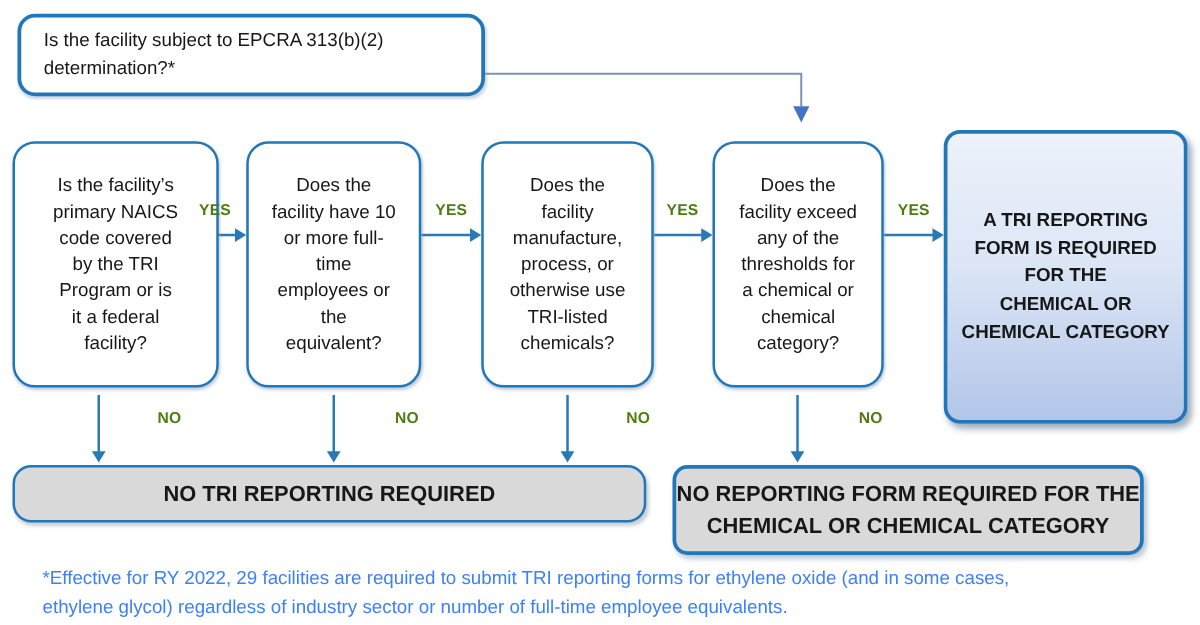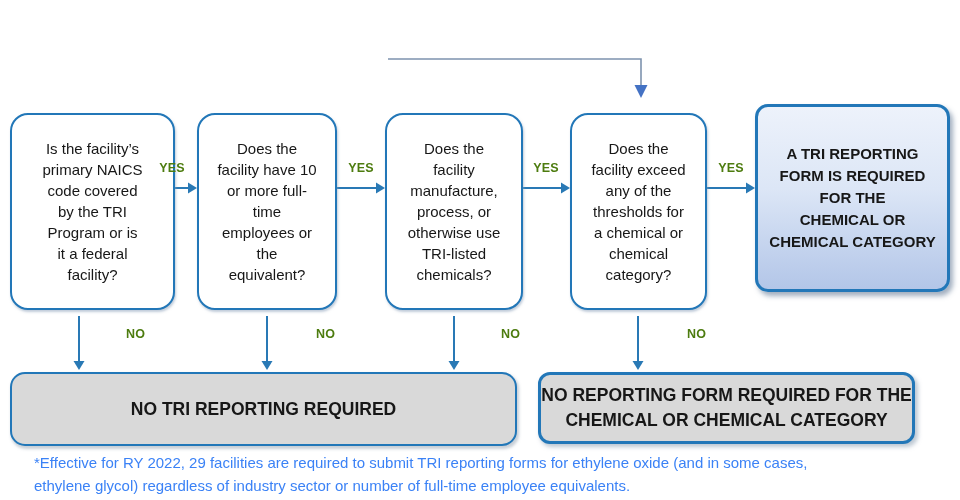--- a/index.html
+++ b/index.html
@@ -41,37 +41,37 @@
     font-size: 15px;
     line-height: 1.4;
     padding: 0 4px;
     box-shadow: 1px 2px 2.5px rgba(140,160,185,0.55);
   }
   .q1 { left: 10px;  width: 165px; }
   .q2 { left: 197px; width: 140px; }
   .q3 { left: 385px; width: 138px; }
   .q4 { left: 570px; width: 137px; }
   .result-blue {
-    left: 755px; top: 104px; width: 195px; height: 188px;
+    left: 755px; top: 104px; width: 195px; height: 235px;
     border-radius: 13px;
     border-width: 3px;
     background: linear-gradient(180deg, #EDF2FB 0%, #DCE6F6 45%, #B3C6E8 100%);
     font-weight: bold;
     font-size: 15px;
     line-height: 1.48;
     padding: 0 6px;
     box-shadow: 3px 4px 5px rgba(70,95,130,0.5);
   }
   .gray {
     background: #D9D9D9;
     font-weight: bold;
     font-size: 17.5px;
   }
   .gray1 {
-    left: 10px; top: 372px; width: 507px; height: 74px;
+    left: 10px; top: 372px; width: 507px; height: 46px;
     border-radius: 15px;
     box-shadow: 1.5px 2.5px 3px rgba(145,160,175,0.5);
   }
   .gray2 {
     left: 538px; top: 372px; width: 377px; height: 72px;
     border-radius: 12px;
     border-width: 3.5px;
     line-height: 1.45;
     box-shadow: 2.5px 3px 4px rgba(135,155,175,0.55);
   }
@@ -141,20 +141,24 @@
     <g>
       <line x1="454" y1="316" x2="454" y2="362" stroke="#2979B5" stroke-width="2"></line>
       <polygon points="448.5,361 459.5,361 454,370" fill="#2979B5"></polygon>
     </g>
     <g>
       <line x1="638" y1="316" x2="638" y2="362" stroke="#2979B5" stroke-width="2"></line>
       <polygon points="632.5,361 643.5,361 638,370" fill="#2979B5"></polygon>
     </g>
   </svg>
 
+  <div class="box top-box">
+    <span>Is the facility subject to EPCRA 313(b)(2)
+determination?*</span>
+  </div>
 
   <div class="box qbox q1">
     <span>Is the facility’s
 primary NAICS
 code covered
 by the TRI
 Program or is
 it a federal
 facility?</span>
   </div>

